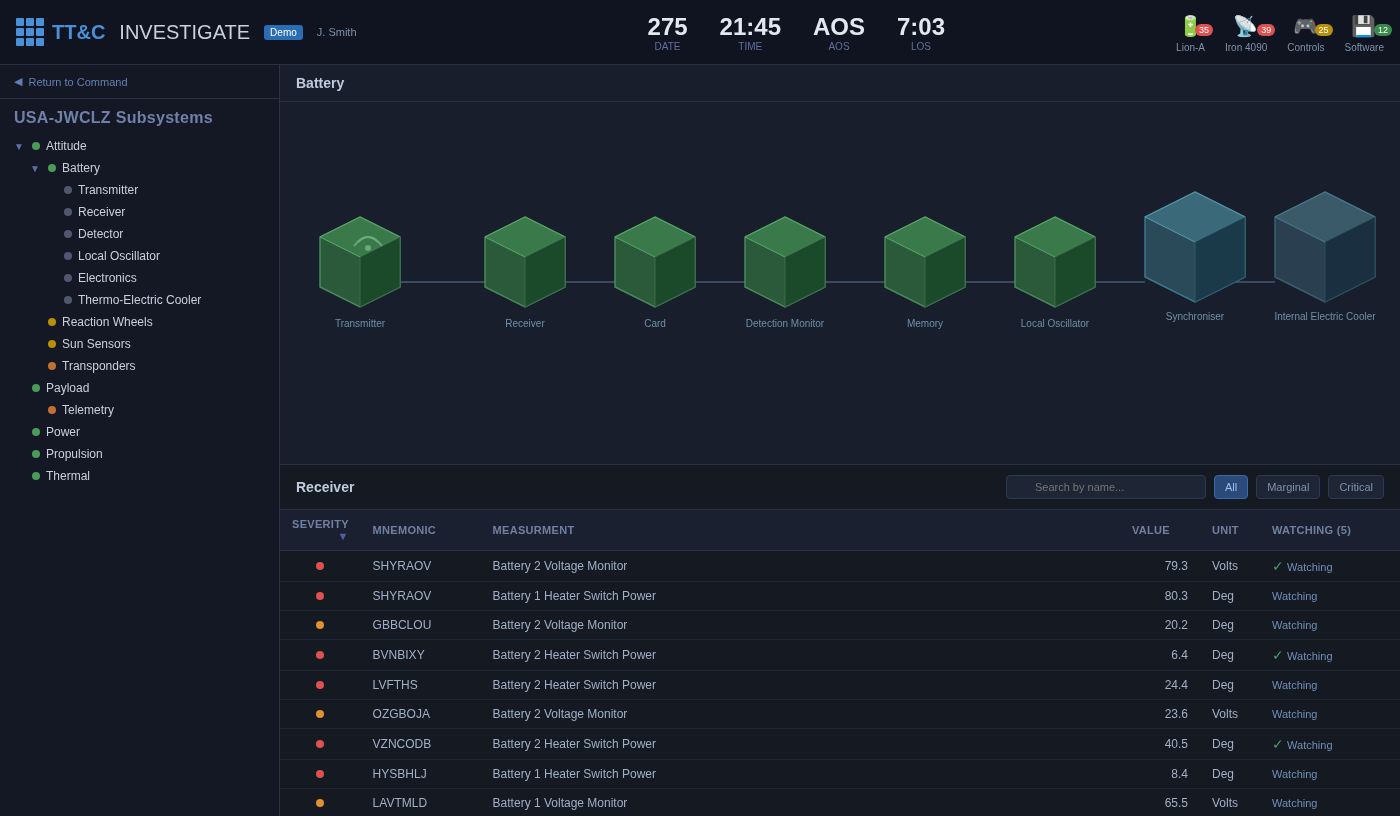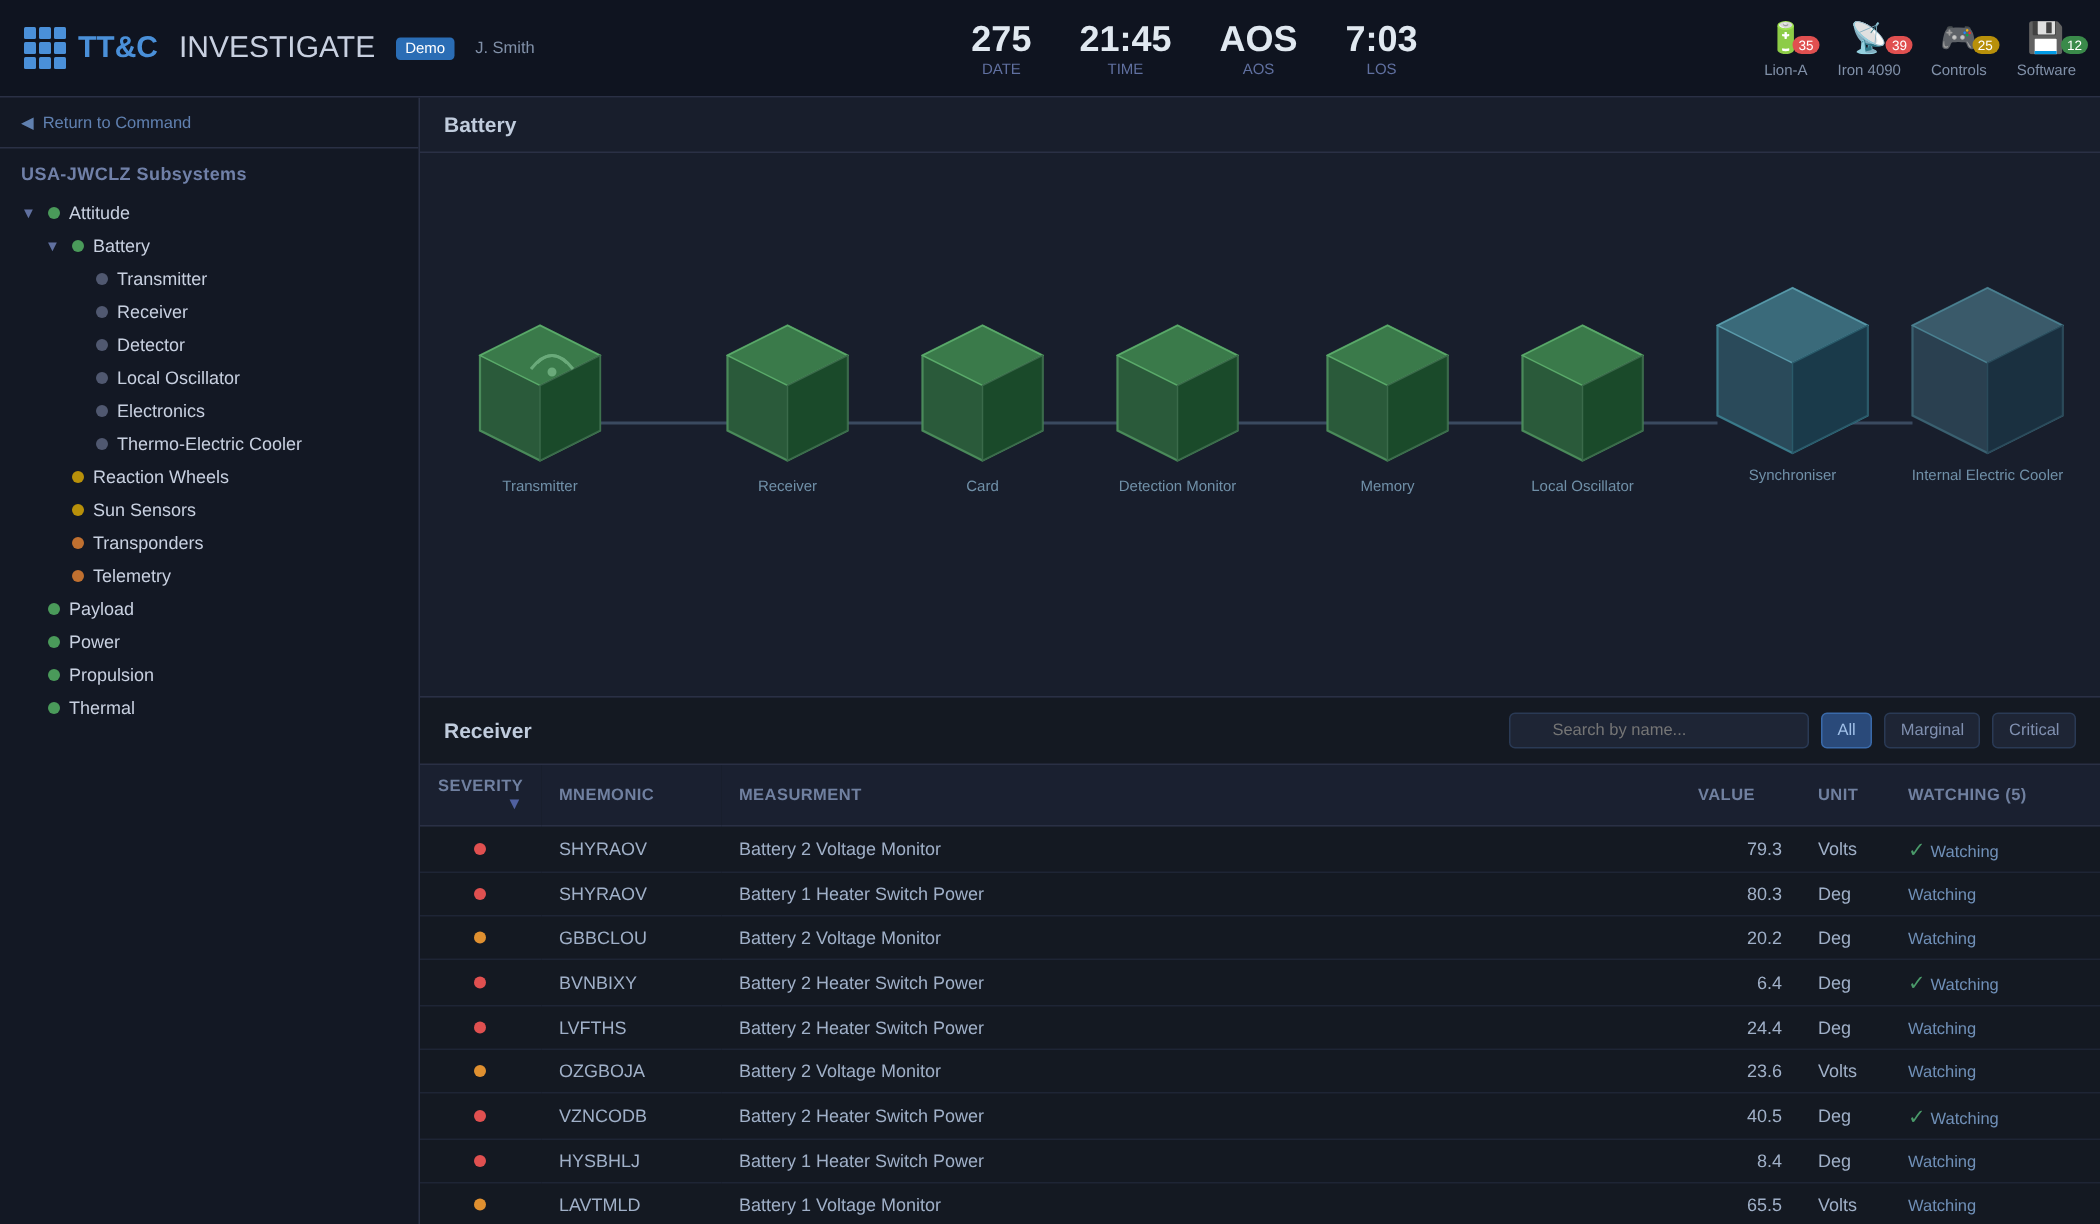--- a/index.html
+++ b/index.html
@@ -146,21 +146,21 @@
       display: flex;
       align-items: center;
       gap: 6px;
       color: #6080b0;
       font-size: 11px;
       cursor: pointer;
     }
     .sidebar-section-title {
       padding: 10px 14px 8px;
       color: #7080a8;
-      font-size: 12px;
+      font-size: 16px;
       font-weight: 600;
       letter-spacing: 0.3px;
     }
     .tree-item {
       padding: 4px 14px;
       display: flex;
       align-items: center;
       gap: 6px;
       cursor: pointer;
       font-size: 12px;
@@ -458,29 +458,29 @@
         <div class="tree-item level-1">
     <span class="tree-chevron"></span>
     <span class="tree-dot dot-yellow"></span>
     <span>Sun Sensors</span>
   </div>
         <div class="tree-item level-1">
     <span class="tree-chevron"></span>
     <span class="tree-dot dot-orange"></span>
     <span>Transponders</span>
   </div>
+        <div class="tree-item level-0">
+    <span class="tree-chevron"></span>
+    <span class="tree-dot dot-green"></span>
+    <span>Payload</span>
+  </div>
         <div class="tree-item level-1">
     <span class="tree-chevron"></span>
     <span class="tree-dot dot-orange"></span>
     <span>Telemetry</span>
-  </div>
-        <div class="tree-item level-0">
-    <span class="tree-chevron"></span>
-    <span class="tree-dot dot-green"></span>
-    <span>Payload</span>
   </div>
         <div class="tree-item level-0">
     <span class="tree-chevron"></span>
     <span class="tree-dot dot-green"></span>
     <span>Power</span>
   </div>
         <div class="tree-item level-0">
     <span class="tree-chevron"></span>
     <span class="tree-dot dot-green"></span>
     <span>Propulsion</span>

